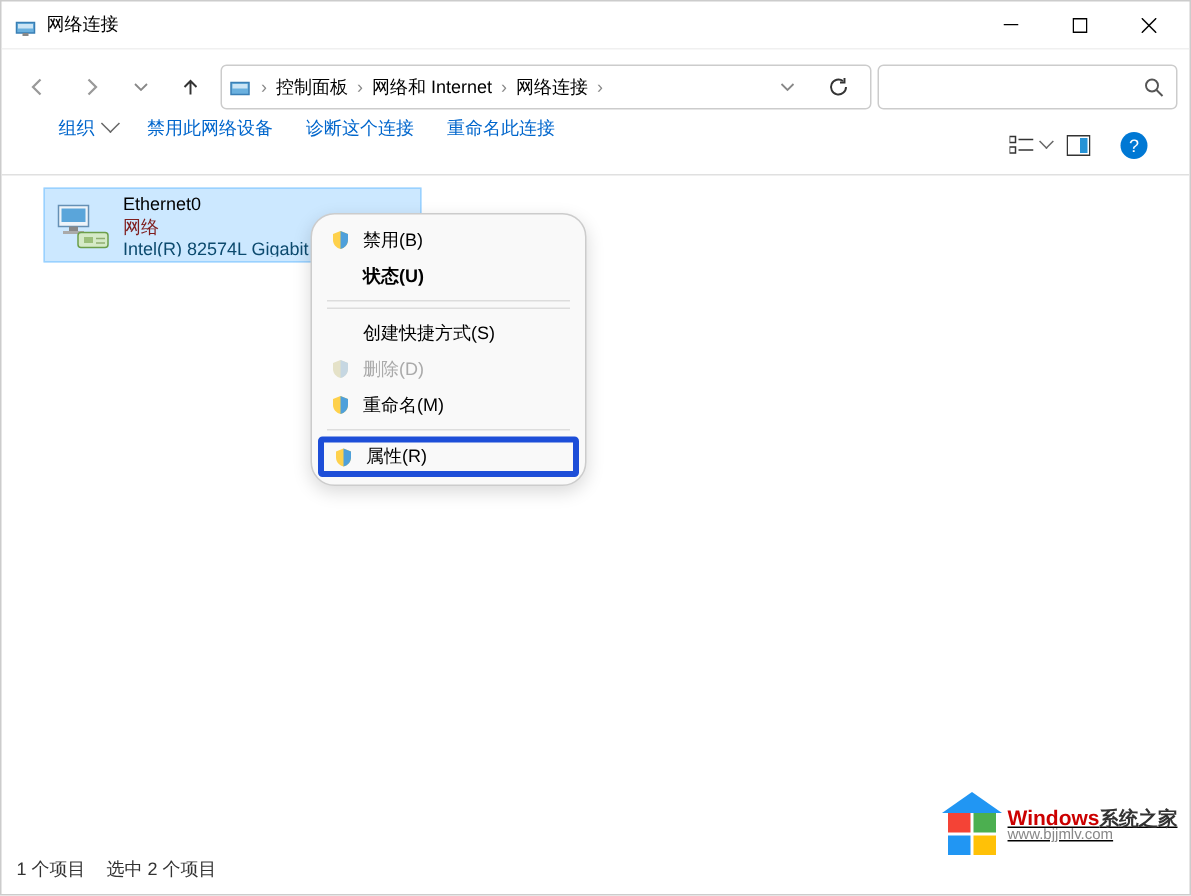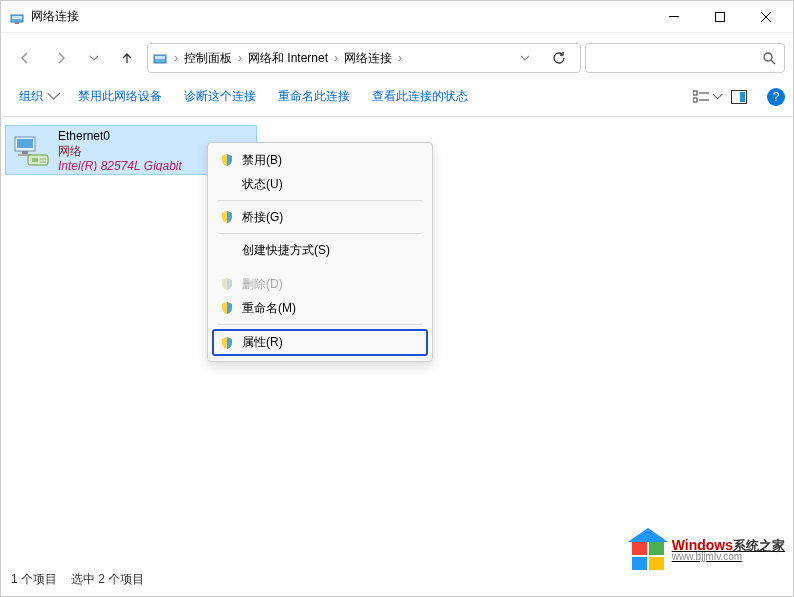--- a/index.html
+++ b/index.html
@@ -16,42 +16,42 @@
     .up-btn { width: 32px; height: 30px; display: flex; align-items: center; justify-content: center; color: #333; cursor: pointer; }
     .location { flex: 1; border: 1px solid #ccc; border-radius: 4px; height: 30px; display: flex; align-items: center; padding: 0 4px; gap: 4px; font-size: 12px; }
     .crumb { cursor: pointer; white-space: nowrap; text-align: center; }
     .crumb-sep { color: #888; padding: 0 2px; }
     .loc-spacer { flex: 1; }
     .loc-dropb { color: #555; cursor: pointer; padding: 0 8px; }
     .refresh { padding: 0 10px; cursor: pointer; }
     .searchbox { width: 200px; border: 1px solid #ccc; border-radius: 4px; height: 30px; display: flex; align-items: center; padding: 0 8px; justify-content: flex-end; }
     .search-icon { color: #555; }
     
-    .toolbar { height: 40px; border-bottom: 1px solid #e0e0e0; display: flex; align-items: center; padding: 0 8px; gap: 2px; font-size: 12px; color: #0066cc; }
+    .toolbar { height: 40px; border-bottom: 1px solid #e0e0e0; display: flex; padding: 0 28px; gap: 2px; font-size: 12px; color: #0066cc; }
     .toolbar-item { padding: 0 10px; cursor: pointer; }
     .toolbar-item.dropdown::after { content: ""; display: inline-block; width: 8px; height: 8px; margin-left: 4px; border-right: 1px solid #666; border-bottom: 1px solid #666; transform: rotate(45deg) translateY(-3px); }
     .toolbar-spacer { flex: 1; }
     .view-icons { display: flex; gap: 12px; align-items: center; }
     .view-ic { cursor: pointer; color: #333; display: inline-flex; align-items: center; }
     .view-ic.dropdown::after { content: ""; display: inline-block; width: 6px; height: 6px; margin-left: 3px; border-right: 1px solid #666; border-bottom: 1px solid #666; transform: rotate(45deg) translateY(-3px); }
     .help-ic { width: 18px; height: 18px; border-radius: 50%; background: #0078d4; color: #fff; display: flex; align-items: center; justify-content: center; font-size: 12px; margin-left: 8px; cursor: pointer; }
     
     .content { position: relative; height: 460px; }
-    .netcard { position: absolute; left: 4px; top: 8px; width: 252px; height: 50px; background: #cce8ff; border: 1px solid #99d1ff; display: flex; padding: 3px 6px; gap: 6px; font-size: 12px; cursor: pointer; }
+    .netcard { position: absolute; left: 28px; top: 8px; width: 252px; height: 50px; background: #cce8ff; border: 1px solid #99d1ff; display: flex; padding: 3px 6px; gap: 6px; font-size: 12px; cursor: pointer; }
     .netcard-icon { width: 40px; height: 40px; flex-shrink: 0; }
     .netcard-text { line-height: 15px; overflow: hidden; }
     .net-name { color: #000; }
     .net-state { color: #7f1d1d; }
-    .net-driver { color: #be185d; white-space: nowrap; font-style: italic; }
-    
-    .ctxmenu { position: absolute; left: 206px; top: 25px; width: 226px; background: #f9f9f9; border: 1px solid #ccc; border-radius: 4px; box-shadow: 0 4px 12px rgba(0,0,0,0.15); padding: 5px 4px; font-size: 12px; }
+    .net-driver { color: #0c4a6e; white-space: nowrap; }
+    
+    .ctxmenu { position: absolute; left: 206px; top: 25px; width: 184px; background: #f9f9f9; border: 1px solid #ccc; border-radius: 16px; box-shadow: 0 4px 12px rgba(0,0,0,0.15); padding: 5px 4px; font-size: 12px; }
     .ctx-item { display: flex; align-items: center; height: 24px; padding: 0 8px; cursor: pointer; gap: 8px; border-radius: 3px; }
-    .ctx-item.disabled { color: #aaa; cursor: default; margin-top: 10px; }
-    .ctx-item.bold { font-weight: 400; }
-    .ctx-item.highlighted { border: 2px solid #1d4ed8; height: 27px; padding: 0 6px; }
+    .ctx-item.disabled { color: #aaa; cursor: default; }
+    .ctx-item.bold { font-weight: 700; }
+    .ctx-item.highlighted { border: 4px solid #1d4ed8; height: 27px; padding: 0 6px; }
     .ctx-shield { width: 14px; height: 14px; display: flex; align-items: center; justify-content: center; flex-shrink: 0; }
     .ctx-sep { height: 1px; background: #ddd; margin: 4px 6px; }
     
     .statusbar { position: absolute; bottom: 8px; left: 10px; font-size: 12px; color: #333; display: flex; gap: 14px; }
     
     .watermark { position: absolute; right: 8px; bottom: 24px; display: flex; align-items: center; gap: 4px; }
     .logo-box { width: 40px; height: 44px; position: relative; }
     .logo-house { width:0; height:0; border-left: 20px solid transparent; border-right: 20px solid transparent; border-bottom: 14px solid #2196f3; position: absolute; top: 0; }
     .logo-grid { position: absolute; top: 14px; left: 4px; width: 32px; height: 28px; display: grid; grid-template-columns: 1fr 1fr; grid-template-rows: 1fr 1fr; gap: 2px; }
     .logo-sq { background: #ffc107; }
@@ -154,21 +154,20 @@
         </svg>
       </span>
   </div>
 </div>
 
 <div class="toolbar">
   <span class="toolbar-item dropdown">组织</span>
   <span class="toolbar-item">禁用此网络设备</span>
   <span class="toolbar-item">诊断这个连接</span>
   <span class="toolbar-item">重命名此连接</span>
-  <span class="toolbar-item">查看此连接的状态</span>
   <span class="toolbar-spacer"></span>
   <span class="view-icons">
     <span class="view-ic dropdown">
         <svg width="16" height="14">
           <rect x="0" y="1" width="4" height="4" fill="none" stroke="#333"></rect>
           <rect x="0" y="8" width="4" height="4" fill="none" stroke="#333"></rect>
           <line x1="6" y1="3" x2="16" y2="3" stroke="#333"></line>
           <line x1="6" y1="10" x2="16" y2="10" stroke="#333"></line>
         </svg>
       </span>
@@ -211,29 +210,20 @@
             <path d="M7 1 L12 3 V7 C12 10 9.5 12.5 7 13 V1 Z" fill="#4ea0db"></path>
           </svg>
         </span>
       <span>禁用(B)</span>
     </div>
     <div class="ctx-item bold">
       <span class="ctx-shield"></span>
       <span>状态(U)</span>
     </div>
     <div class="ctx-sep"></div>
-    <div class="ctx-item">
-      <span class="ctx-shield">
-          <svg class="shield-svg" viewBox="0 0 14 14">
-            <path d="M7 1 L12 3 V7 C12 10 9.5 12.5 7 13 C4.5 12.5 2 10 2 7 V3 Z" fill="#fed14c"></path>
-            <path d="M7 1 L12 3 V7 C12 10 9.5 12.5 7 13 V1 Z" fill="#4ea0db"></path>
-          </svg>
-        </span>
-      <span>桥接(G)</span>
-    </div>
     <div class="ctx-sep"></div>
     <div class="ctx-item">
       <span class="ctx-shield"></span>
       <span>创建快捷方式(S)</span>
     </div>
     <div class="ctx-item disabled">
       <span class="ctx-shield">
           <svg class="shield-svg" viewBox="0 0 14 14">
             <path d="M7 1 L12 3 V7 C12 10 9.5 12.5 7 13 C4.5 12.5 2 10 2 7 V3 Z" fill="#e5e2c8"></path>
             <path d="M7 1 L12 3 V7 C12 10 9.5 12.5 7 13 V1 Z" fill="#c6d7e2"></path>

